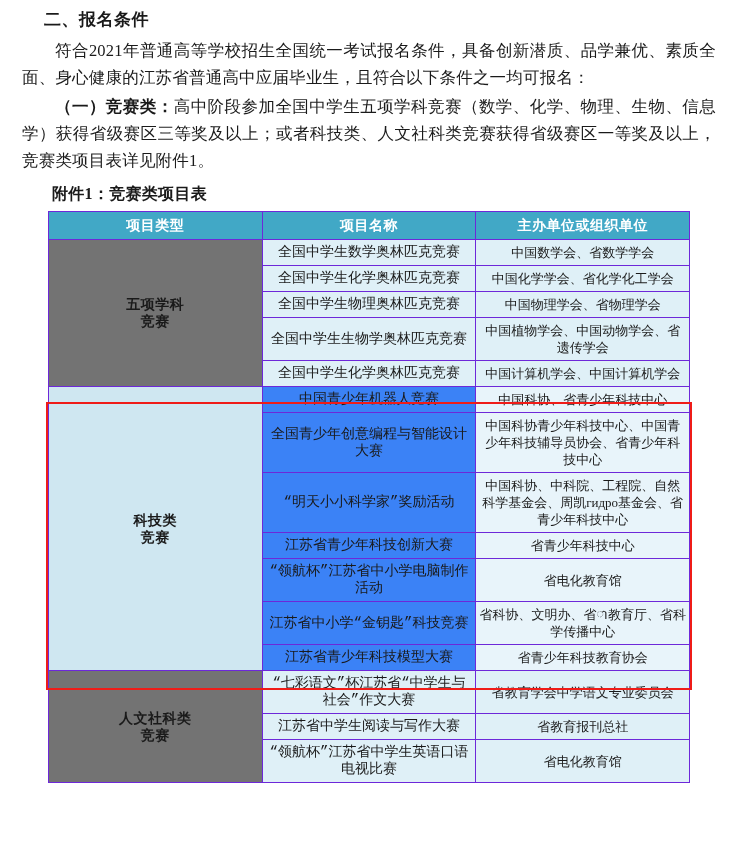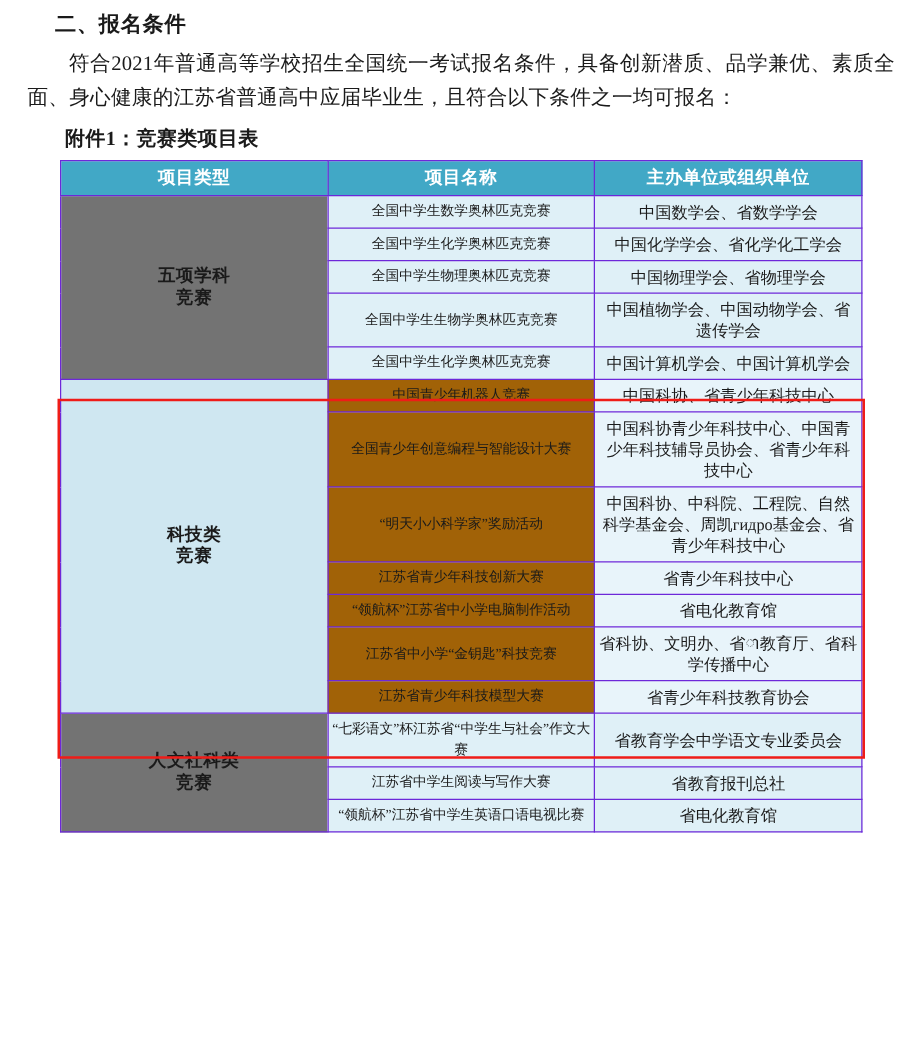--- a/index.html
+++ b/index.html
@@ -68,48 +68,52 @@
   .cat {
     background: #737373;
     font-weight: bold;
     font-size: 14px;
     width: 120px;
     letter-spacing: 0.5px;
   }
   .name {
     background: #dff0f7;
     width: 268px;
-    font-size: 11px;
+    font-size: 14px;
+    font-family: Liberation Mono, monospace;
   }
   .org {
     background: #dff0f7;
     width: 254px;
     font-size: 13px;
     margin-left: 28px;
   }
   .cat.alt { background: #cfe7f1; }
-  .name.alt { background: #a16207; }
+  .name.alt { background: #3b82f6; }
   .org.alt { background: #e8f4fa; }
   .hl-box {
     position: absolute;
     border: 2.5px solid #ef1c18;
     pointer-events: none;
     left: -2px;
     width: 646px;
   }
 </style>
 </head>
 <body>
 
 <div class="page">
 
   <div class="section-title">二、报名条件</div>
 
   <div class="para">符合2021年普通高等学校招生全国统一考试报名条件，具备创新潜质、品学兼优、素质全面、身心健康的江苏省普通高中应届毕业生，且符合以下条件之一均可报名：</div>
 
+  <div class="para">
+    <span class="b">（一）竞赛类：</span><span>高中阶段参加全国中学生五项学科竞赛（数学、化学、物理、生物、信息学）获得省级赛区三等奖及以上；或者科技类、人文社科类竞赛获得省级赛区一等奖及以上，竞赛类项目表详见附件1。</span>
+  </div>
 
   <div class="attach-title">附件1：竞赛类项目表</div>
 
   <div class="table-wrap">
     <table class="tbl">
       <tbody>
           <tr class="hdr">
         <th>项目类型</th>
         <th>项目名称</th>
         <th>主办单位或组织单位</th>

